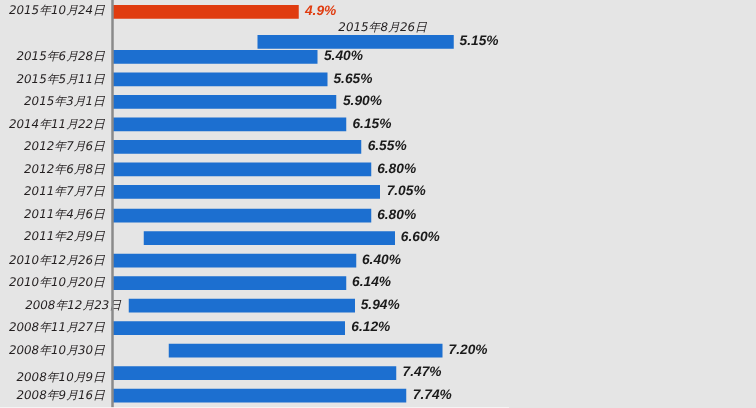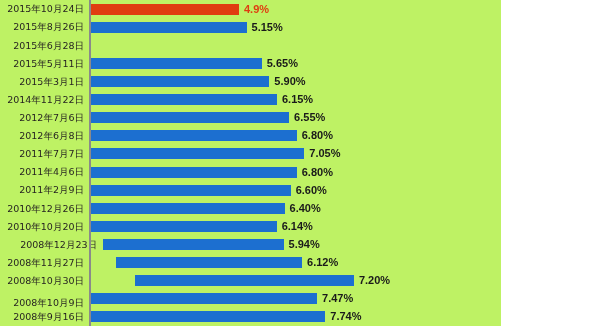--- a/index.html
+++ b/index.html
@@ -2,25 +2,26 @@
 <html><head>
 <meta charset="utf-8">
 <style>
   html, body {
     margin: 0;
     padding: 0;
     background: #ffffff;
   }
   #chart-root {
     position: relative;
-    width: 501px;
+    width: 605px;
     height: 326px;
-    background: #bef264;
+    background: #e5e5e5;
     font-family: "Liberation Sans", "DejaVu Sans", sans-serif;
     overflow: hidden;
+    font-style: italic;
   }
   #plot-area {
     position: absolute;
     left: 0;
     top: 0;
     width: 605px;
     height: 326px;
   }
   .row {
     position: relative;
@@ -80,29 +81,33 @@
 
 <div id="chart-root">
   <div id="plot-area">
       <div class="row" style="height: 18.1111px;">
         <div class="cat-label">2015年10月24日</div>
         <div class="bar-zone">
           <div class="bar highlight" style="width: 148.96px; background: rgb(224, 60, 16);"></div>
           <div class="val-label highlight">4.9%</div>
         </div>
       </div>
-      <div class="row" style="height: 18.1111px;">
+      <div class="row" style="height: 18.1111px; flex-direction: column;">
         <div class="cat-label">2015年8月26日</div>
         <div class="bar-zone">
           <div class="bar" style="width: 156.56px; background: rgb(28, 111, 208);"></div>
           <div class="val-label">5.15%</div>
         </div>
       </div>
       <div class="row" style="height: 18.1111px;">
         <div class="cat-label">2015年6月28日</div>
+        <div class="bar-zone">
+          <div class="bar" style="width: 164.16px; background: rgb(28, 111, 208);"></div>
+          <div class="val-label">5.40%</div>
+        </div>
       </div>
       <div class="row" style="height: 18.1111px;">
         <div class="cat-label">2015年5月11日</div>
         <div class="bar-zone">
           <div class="bar" style="width: 171.76px; background: rgb(28, 111, 208);"></div>
           <div class="val-label">5.65%</div>
         </div>
       </div>
       <div class="row" style="height: 18.1111px;">
         <div class="cat-label">2015年3月1日</div>
@@ -139,21 +144,21 @@
           <div class="val-label">7.05%</div>
         </div>
       </div>
       <div class="row" style="height: 18.1111px;">
         <div class="cat-label">2011年4月6日</div>
         <div class="bar-zone">
           <div class="bar" style="width: 206.72px; background: rgb(28, 111, 208);"></div>
           <div class="val-label">6.80%</div>
         </div>
       </div>
-      <div class="row" style="height: 18.1111px;">
+      <div class="row" style="height: 18.1111px; gap: 25px;">
         <div class="cat-label">2011年2月9日</div>
         <div class="bar-zone">
           <div class="bar" style="width: 200.64px; background: rgb(28, 111, 208);"></div>
           <div class="val-label">6.60%</div>
         </div>
       </div>
       <div class="row" style="height: 18.1111px;">
         <div class="cat-label">2010年12月26日</div>
         <div class="bar-zone">
           <div class="bar" style="width: 194.56px; background: rgb(28, 111, 208);"></div>
@@ -167,21 +172,21 @@
           <div class="val-label">6.14%</div>
         </div>
       </div>
       <div class="row" style="height: 18.1111px; margin-left: 13px;">
         <div class="cat-label">2008年12月23日</div>
         <div class="bar-zone">
           <div class="bar" style="width: 180.576px; background: rgb(28, 111, 208);"></div>
           <div class="val-label">5.94%</div>
         </div>
       </div>
-      <div class="row" style="height: 18.1111px; gap: 26px;">
+      <div class="row" style="height: 18.1111px;">
         <div class="cat-label">2008年11月27日</div>
         <div class="bar-zone">
           <div class="bar" style="width: 186.048px; background: rgb(28, 111, 208);"></div>
           <div class="val-label">6.12%</div>
         </div>
       </div>
       <div class="row" style="height: 18.1111px; gap: 45px;">
         <div class="cat-label">2008年10月30日</div>
         <div class="bar-zone">
           <div class="bar" style="width: 218.88px; background: rgb(28, 111, 208);"></div>

